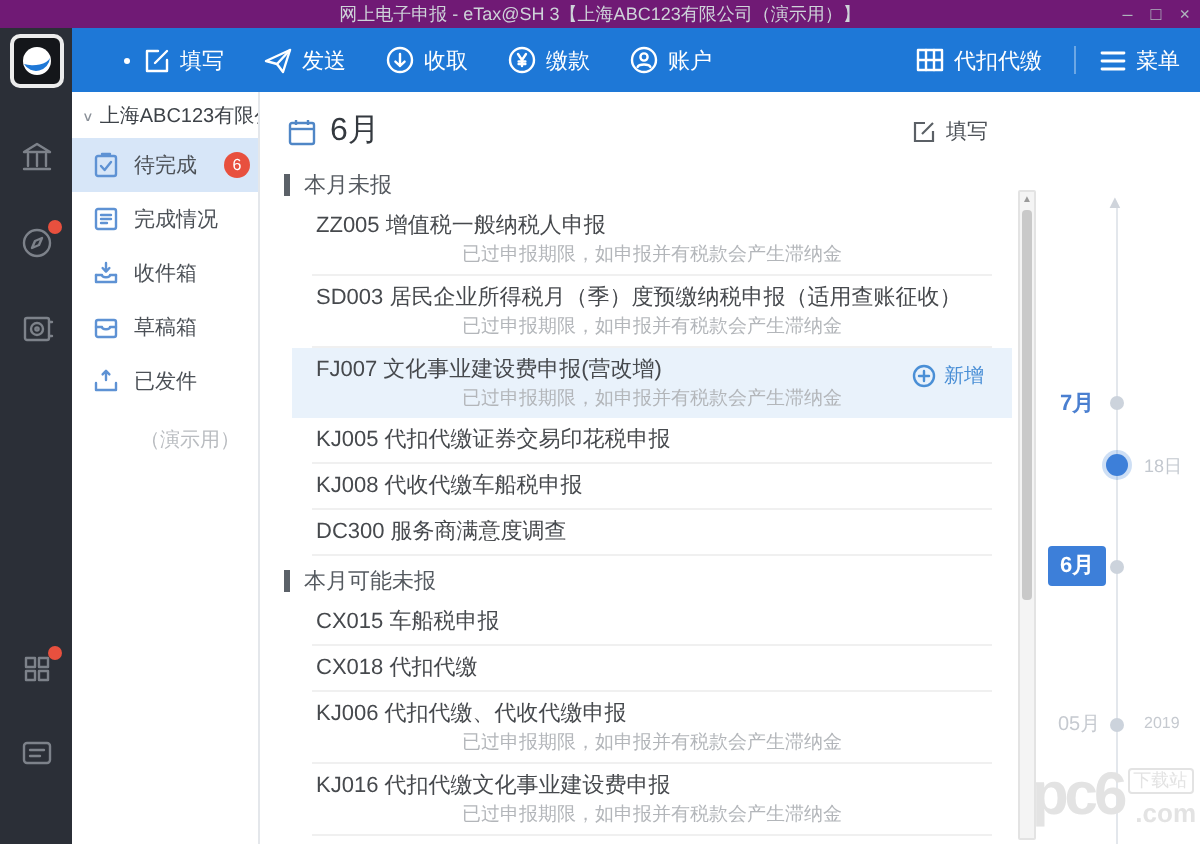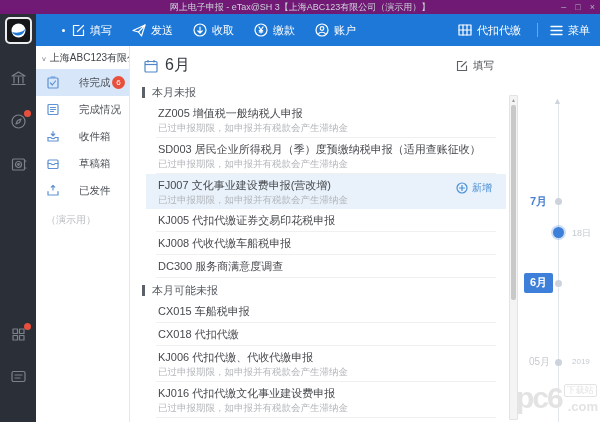--- a/index.html
+++ b/index.html
@@ -36,40 +36,40 @@
   .tb-right { margin-left:auto; display:flex; align-items:center; }
   .tb-sep { width:1px; height:14px; background:rgba(255,255,255,.35); margin:0 12px 0 16px; }
 
   
   .content-row { flex:1; display:flex; position:relative; background:#fff; min-height:0; }
 
   
   .panel { width:94px; border-right:1px solid #e4e7eb; flex-shrink:0; padding-top:3px; }
   .panel-company { display:flex; align-items:center; gap:3px; font-size:10px; color:#3d4248; padding:2px 2px 4px 5px; white-space:nowrap; overflow:hidden; }
   .chev { color:#8a9098; font-size:8px; transform:scaleY(.8); }
-  .nav-item { height:27px; display:flex; align-items:center; gap:20px; padding-left:11px; font-size:10.5px; color:#4c5157; position:relative; cursor:default; }
+  .nav-item { height:27px; display:flex; align-items:center; gap:8px; padding-left:11px; font-size:10.5px; color:#4c5157; position:relative; cursor:default; }
   .nav-item.selected { background:#d7e6f8; }
   .nav-item svg { display:block; color:#5e92d4; }
   .nav-badge { position:absolute; right:4px; top:7px; min-width:13px; height:13px; border-radius:7px; background:#e8503e; color:#fff;
     font-size:8px; display:flex; align-items:center; justify-content:center; padding:0 2px; }
-  .demo-note { color:#b9bcc0; font-size:10px; padding:9px 0 0 10px; }
+  .demo-note { color:#b9bcc0; font-size:10px; padding:9px 0 0 10px;margin-left:24px; }
 
   
   .main { flex:1; position:relative; padding-left:12px; min-width:0; }
   .main-header { display:flex; align-items:center; padding:9px 26px 4px 2px; }
   .main-header svg { display:block; color:#4f86c6; }
   .month-title { font-size:16px; color:#34393f; margin-left:7px; }
   .fill-btn { margin-left:auto; display:flex; align-items:center; gap:5px; font-size:10.5px; color:#4c5157; cursor:default; }
   .fill-btn svg { color:#5b6066; }
   .section-hd { display:flex; align-items:center; font-size:11px; color:#555a60; margin:5px 0 2px 0; height:15px; }
   .section-bar { width:3px; height:11px; background:#5b6168; margin-right:7px; }
   .rows { margin:0 24px 0 14px; }
   .row { padding:5px 2px 4px 2px; border-bottom:1px solid #f0f0f0; position:relative; }
   .row-title { font-size:11px; color:#46494d; line-height:13px; }
-  .row-note { font-size:9.5px; color:#b3b6ba; line-height:11px; margin-top:2px; }
+  .row-note { font-size:9.5px; color:#b3b6ba; line-height:11px; margin-top:2px;text-align:center; }
   .row.highlight { background:#e9f2fb; margin:0 -10px; padding:5px 12px 4px 12px; border-bottom:none; }
   .row-action { position:absolute; right:14px; top:7px; display:flex; align-items:center; gap:4px; color:#4a8fd6; font-size:10px; cursor:default; }
   .row-action svg { display:block; }
 
   
   .scrollbar { position:absolute; right:2px; top:49px; bottom:2px; width:9px; background:#f4f4f4; border:1px solid #e3e3e3; border-radius:1px; }
   .scroll-up { position:absolute; top:1px; left:0; width:100%; text-align:center; font-size:5px; color:#9a9a9a; line-height:7px; }
   .scroll-thumb { position:absolute; top:9px; left:1px; width:5px; height:195px; background:#c9c9c9; border-radius:2px; }
 
   

